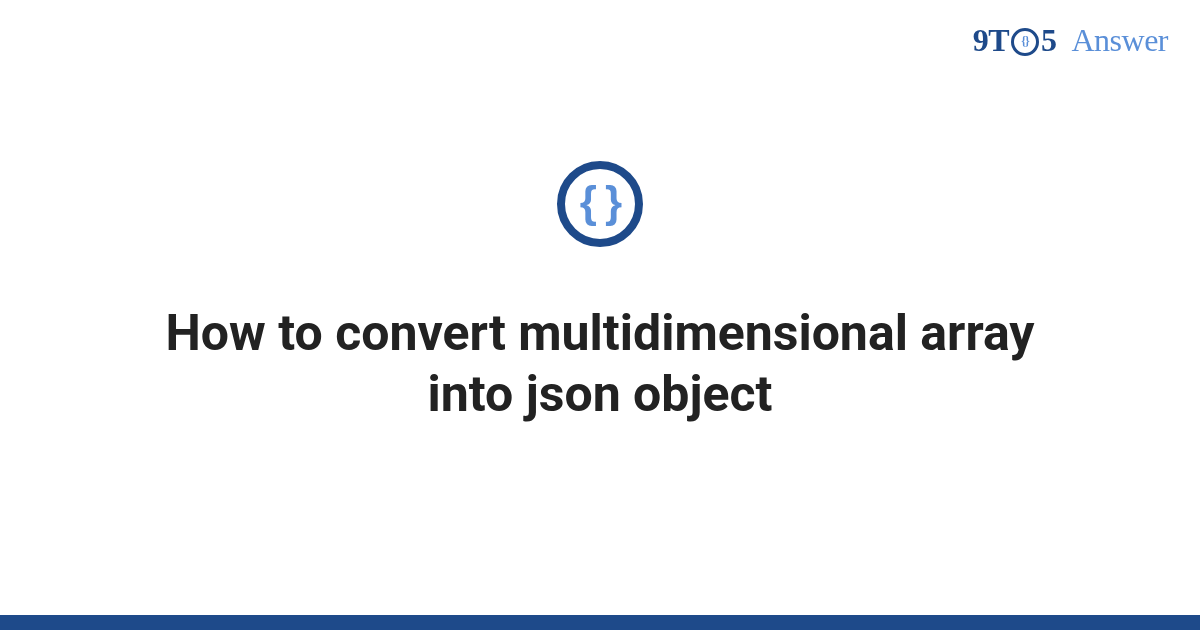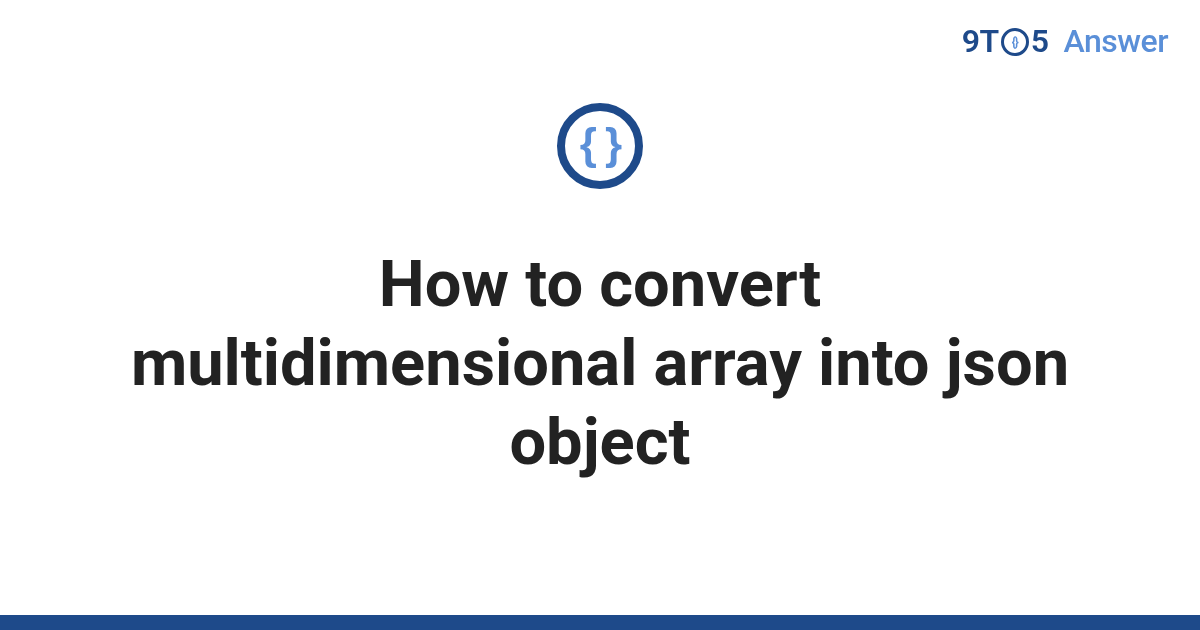--- a/index.html
+++ b/index.html
@@ -17,20 +17,21 @@
     }
     .logo {
       position: absolute;
       top: 22px;
       right: 32px;
       font-size: 32px;
       font-weight: 600;
       letter-spacing: -0.5px;
       display: flex;
       align-items: center;
+      font-family: Liberation Serif, serif;
     }
     .logo-9t {
       color: #1e4a8a;
     }
     .logo-circle {
       display: inline-flex;
       align-items: center;
       justify-content: center;
       width: 28px;
       height: 28px;
@@ -85,21 +86,21 @@
       font-size: 44px;
       font-weight: 800;
       color: #5a8fd8;
       font-family: "Segoe UI", Arial, sans-serif;
       letter-spacing: -2px;
       line-height: 1;
       position: relative;
       top: -2px;
     }
     .title {
-      font-size: 65px;
+      font-size: 50px;
       font-weight: 700;
       color: #222222;
       text-align: center;
       line-height: 1.22;
       max-width: 950px;
     }
     .footer-bar {
       position: absolute;
       bottom: 0;
       left: 0;

